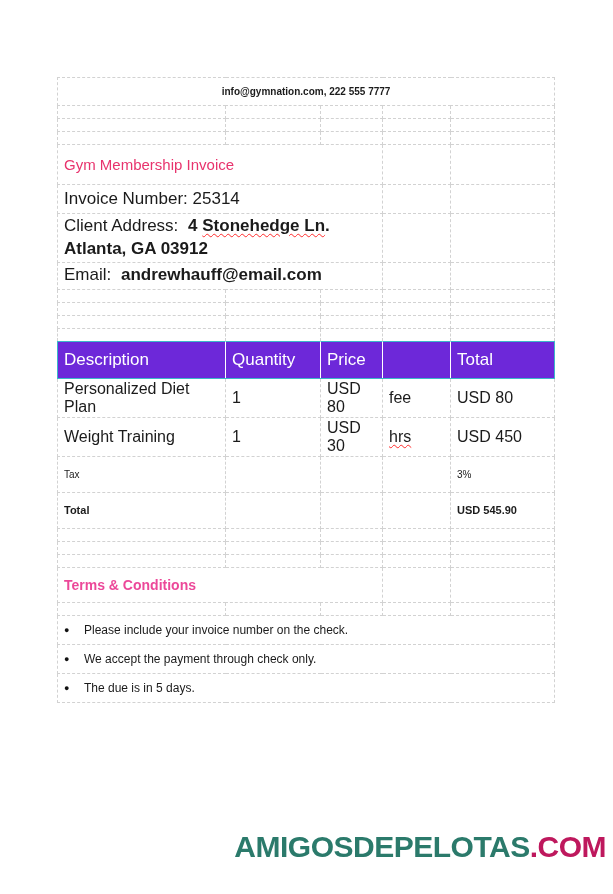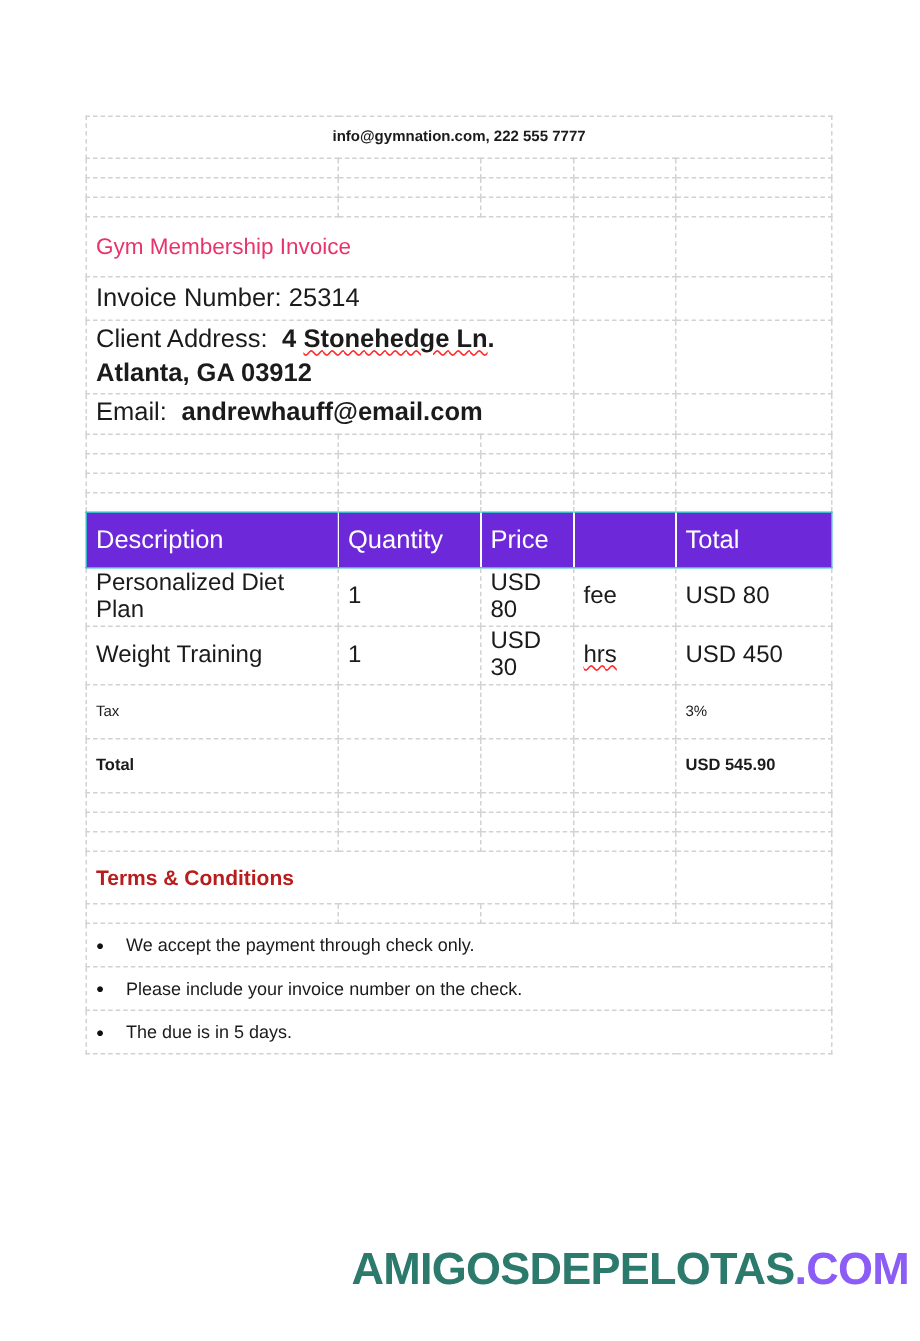--- a/index.html
+++ b/index.html
@@ -38,31 +38,31 @@
     text-underline-offset:2px;
   }
   tr.r-thead td{
     background:#6d28d9;color:#ffffff;font-weight:400;font-size:17px;height:34px;
     border:1px solid #3BB8C9;border-right:1px solid rgba(255,255,255,.5);
   }
   tr.r-thead td:last-child{border-right:1px solid #3BB8C9}
   tr.r-item td{font-size:16px;height:35px}
   tr.r-tax td{font-size:10px;height:33px}
   tr.r-total td{font-size:11px;font-weight:700;height:33px}
-  tr.r-terms td{color:#b91c1c;font-weight:700;font-size:14px;height:32px}
+  tr.r-terms td{color:#ec4899;font-weight:700;font-size:14px;height:32px}
   tr.r-bullet td{font-size:12px;height:26px}
   .bullet-dot{
     display:inline-block;width:20px;font-size:9px;vertical-align:1px;color:#111;
   }
   .watermark{
     position:absolute;right:7px;top:830px;
     font-weight:800;font-size:30px;letter-spacing:-0.5px;white-space:nowrap;
   }
   .wm-brand{color:#2B7A6B}
-  .wm-suffix{color:#8b5cf6}
+  .wm-suffix{color:#be185d}
 </style>
 </head>
 <body>
 
 <table class="sheet">
   <colgroup>
     <col style="width:168px">
       <col style="width:95px">
       <col style="width:62px">
       <col style="width:68px">
@@ -230,26 +230,26 @@
     <tr class="empty">
         <td></td>
         <td></td>
         <td></td>
         <td></td>
         <td></td>
       </tr>
 
     <tr class="r-bullet">
       <td colspan="5">
-        <span class="bullet-dot">●</span><span>We accept the payment through check only.</span>
+        <span class="bullet-dot">●</span><span>Please include your invoice number on the check.</span>
       </td>
     </tr>
     <tr class="r-bullet">
       <td colspan="5">
-        <span class="bullet-dot">●</span><span>Please include your invoice number on the check.</span>
+        <span class="bullet-dot">●</span><span>We accept the payment through check only.</span>
       </td>
     </tr>
     <tr class="r-bullet">
       <td colspan="5">
         <span class="bullet-dot">●</span><span>The due is in 5 days.</span>
       </td>
     </tr>
   </tbody>
 </table>
 

